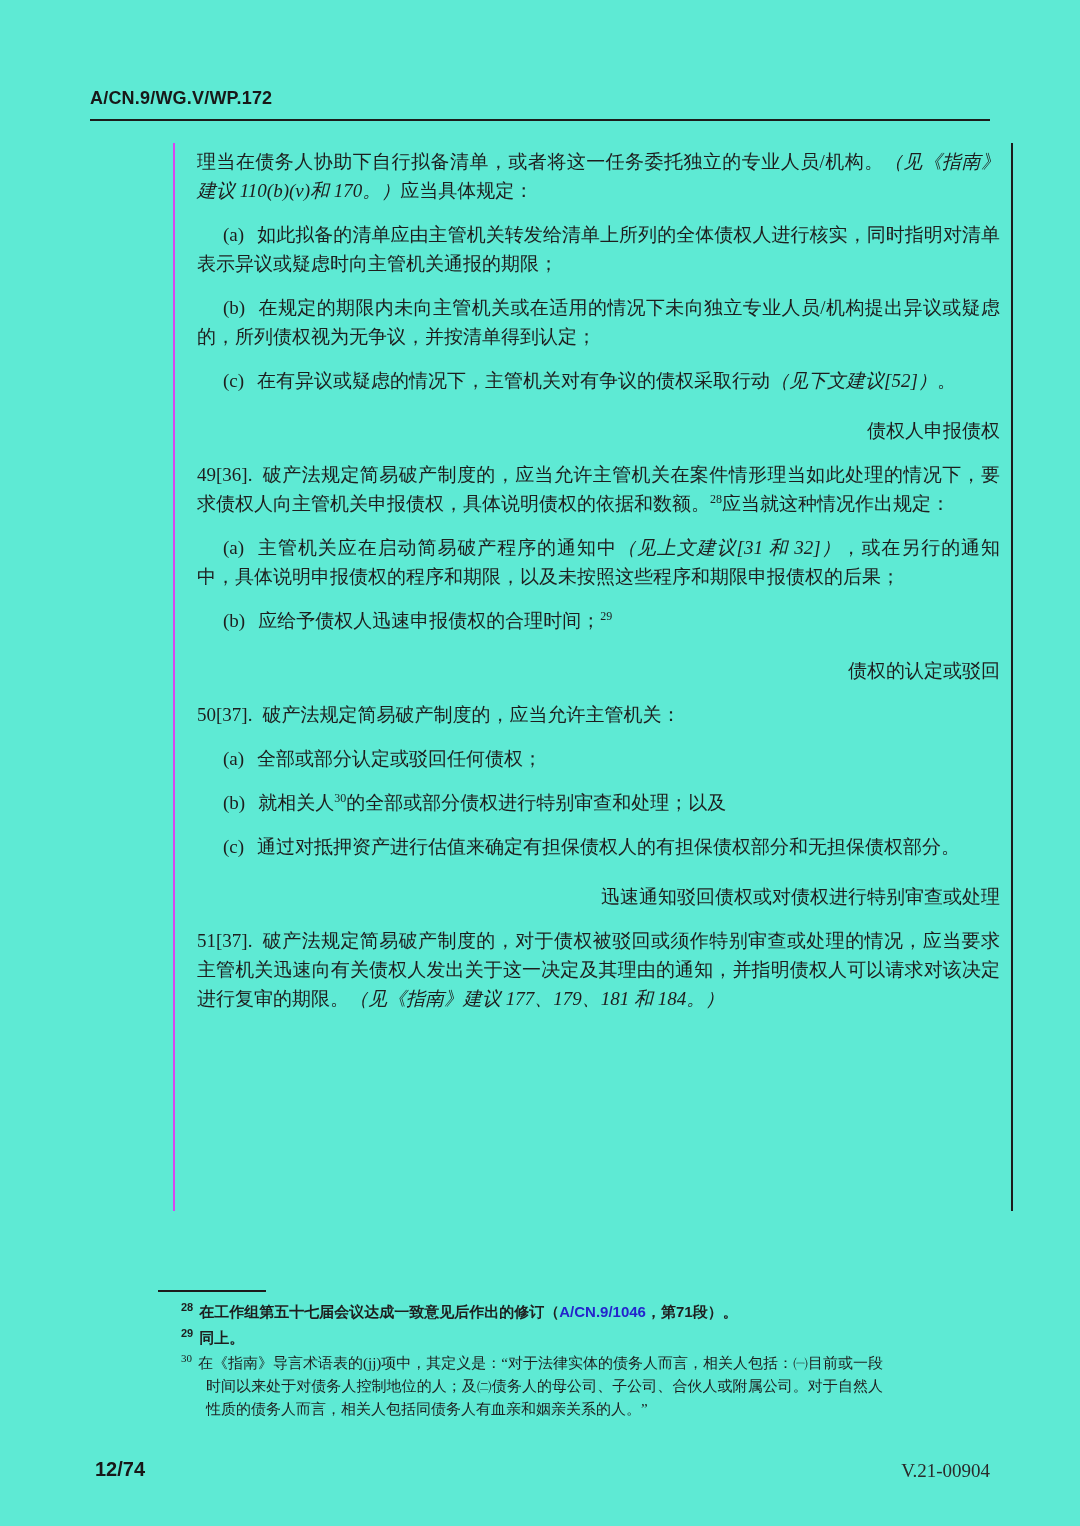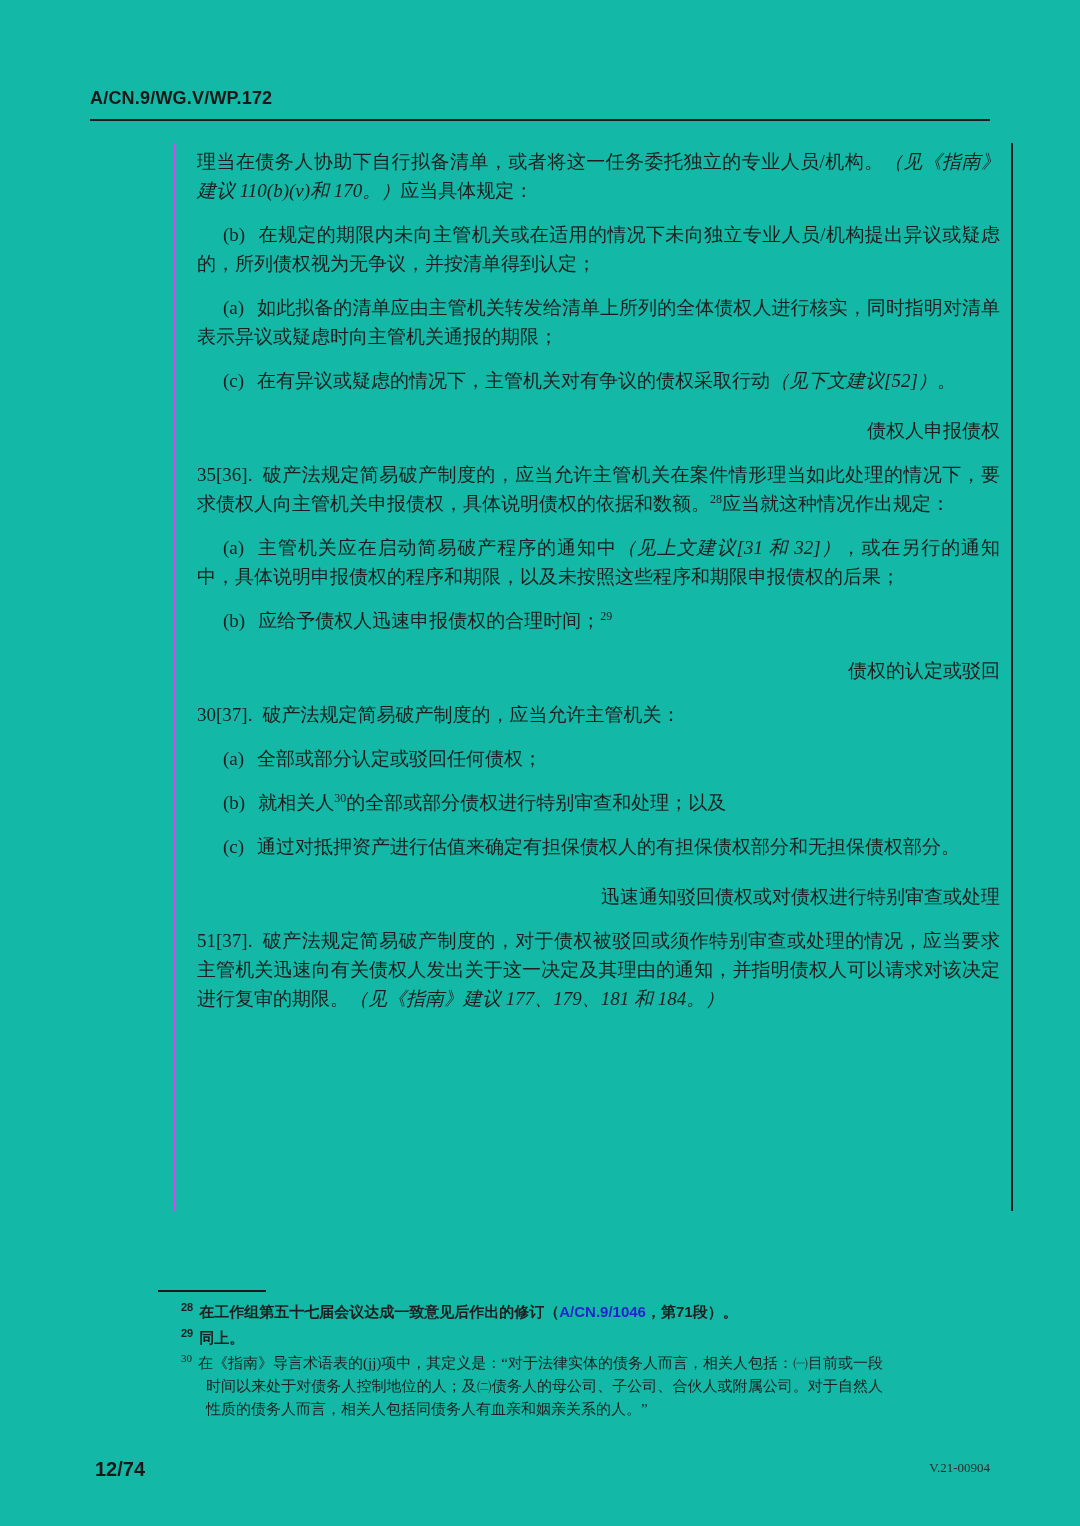--- a/index.html
+++ b/index.html
@@ -2,21 +2,21 @@
 <html lang="zh"><head>
 <meta charset="utf-8">
 <style>
   html,body{margin:0;padding:0;}
   body{
     width:1080px;height:1526px;background:#ffffff;
     font-family:"Liberation Serif","DejaVu Serif",serif;
     color:#1e1e1e;
     -webkit-font-smoothing:antialiased;
   }
-  .page{position:relative;width:1080px;height:1526px;background:#14b8a6;overflow:hidden;}
+  .page{position:relative;width:1080px;height:1526px;background:#5eead4;overflow:hidden;}
 
   
   .doc-symbol{
     position:absolute;left:90px;top:88px;
     font-family:"Liberation Sans","DejaVu Sans",sans-serif;
     font-weight:bold;font-size:18px;letter-spacing:.2px;color:#181818;
   }
   .header-rule{position:absolute;left:90px;top:119px;width:900px;height:2px;background:#1c1c1c;}
 
   
@@ -43,42 +43,42 @@
   .footnote sup.ref{font-size:11px;margin-right:6px;}
   .fn-sans{font-family:"Liberation Sans","DejaVu Sans",sans-serif;font-weight:600;font-size:15px;}
   a.doc-link{text-decoration:none;}
 
   
   .page-number{
     position:absolute;left:95px;top:1458px;
     font-family:"Liberation Sans","DejaVu Sans",sans-serif;
     font-weight:bold;font-size:20px;color:#181818;
   }
-  .doc-id{position:absolute;right:90px;top:1460px;font-size:13px;color:#2a2a2a;}
+  .doc-id{position:absolute;right:90px;top:1460px;font-size:19px;color:#2a2a2a;}
 </style>
 </head>
 <body>
 
 <div class="page">
 
   <div class="doc-symbol">A/CN.9/WG.V/WP.172</div>
   <div class="header-rule"></div>
 
   <div class="body-panel">
     <div class="blocks" id="body-blocks">
         <div class="para"><span>理当在债务人协助下自行拟备清单，或者将这一任务委托独立的专业人员/机构。</span><span class="kai">（见《指南》建议 110(b)(v)和 170。）</span><span>应当具体规定：</span></div>
+        <div class="li"><span class="li-marker">(a)</span><span>如此拟备的清单应由主管机关转发给清单上所列的全体债权人进行核实，同时指明对清单表示异议或疑虑时向主管机关通报的期限；</span></div>
         <div class="li"><span class="li-marker">(b)</span><span>在规定的期限内未向主管机关或在适用的情况下未向独立专业人员/机构提出异议或疑虑的，所列债权视为无争议，并按清单得到认定；</span></div>
-        <div class="li"><span class="li-marker">(a)</span><span>如此拟备的清单应由主管机关转发给清单上所列的全体债权人进行核实，同时指明对清单表示异议或疑虑时向主管机关通报的期限；</span></div>
         <div class="li"><span class="li-marker">(c)</span><span>在有异议或疑虑的情况下，主管机关对有争议的债权采取行动</span><span class="kai">（见下文建议[52]）</span><span>。</span></div>
         <div class="heading"><span>债权人申报债权</span></div>
-        <div class="para"><span class="num-marker">35[36].</span><span>破产法规定简易破产制度的，应当允许主管机关在案件情形理当如此处理的情况下，要求债权人向主管机关申报债权，具体说明债权的依据和数额。</span><sup class="ref">28</sup><span>应当就这种情况作出规定：</span></div>
+        <div class="para"><span class="num-marker">49[36].</span><span>破产法规定简易破产制度的，应当允许主管机关在案件情形理当如此处理的情况下，要求债权人向主管机关申报债权，具体说明债权的依据和数额。</span><sup class="ref">28</sup><span>应当就这种情况作出规定：</span></div>
         <div class="li"><span class="li-marker">(a)</span><span>主管机关应在启动简易破产程序的通知中</span><span class="kai">（见上文建议[31 和 32]）</span><span>，或在另行的通知中，具体说明申报债权的程序和期限，以及未按照这些程序和期限申报债权的后果；</span></div>
         <div class="li"><span class="li-marker">(b)</span><span>应给予债权人迅速申报债权的合理时间；</span><sup class="ref">29</sup></div>
         <div class="heading"><span>债权的认定或驳回</span></div>
-        <div class="para"><span class="num-marker">30[37].</span><span>破产法规定简易破产制度的，应当允许主管机关：</span></div>
+        <div class="para"><span class="num-marker">50[37].</span><span>破产法规定简易破产制度的，应当允许主管机关：</span></div>
         <div class="li"><span class="li-marker">(a)</span><span>全部或部分认定或驳回任何债权；</span></div>
         <div class="li"><span class="li-marker">(b)</span><span>就相关人</span><sup class="ref">30</sup><span>的全部或部分债权进行特别审查和处理；以及</span></div>
         <div class="li"><span class="li-marker">(c)</span><span>通过对抵押资产进行估值来确定有担保债权人的有担保债权部分和无担保债权部分。</span></div>
         <div class="heading"><span>迅速通知驳回债权或对债权进行特别审查或处理</span></div>
         <div class="para"><span class="num-marker">51[37].</span><span>破产法规定简易破产制度的，对于债权被驳回或须作特别审查或处理的情况，应当要求主管机关迅速向有关债权人发出关于这一决定及其理由的通知，并指明债权人可以请求对该决定进行复审的期限。</span><span class="kai">（见《指南》建议 177、179、181 和 184。）</span></div>
       </div>
   </div>
 
   <div class="fn-rule"></div>
   <div class="footnotes" id="footnotes-list">

